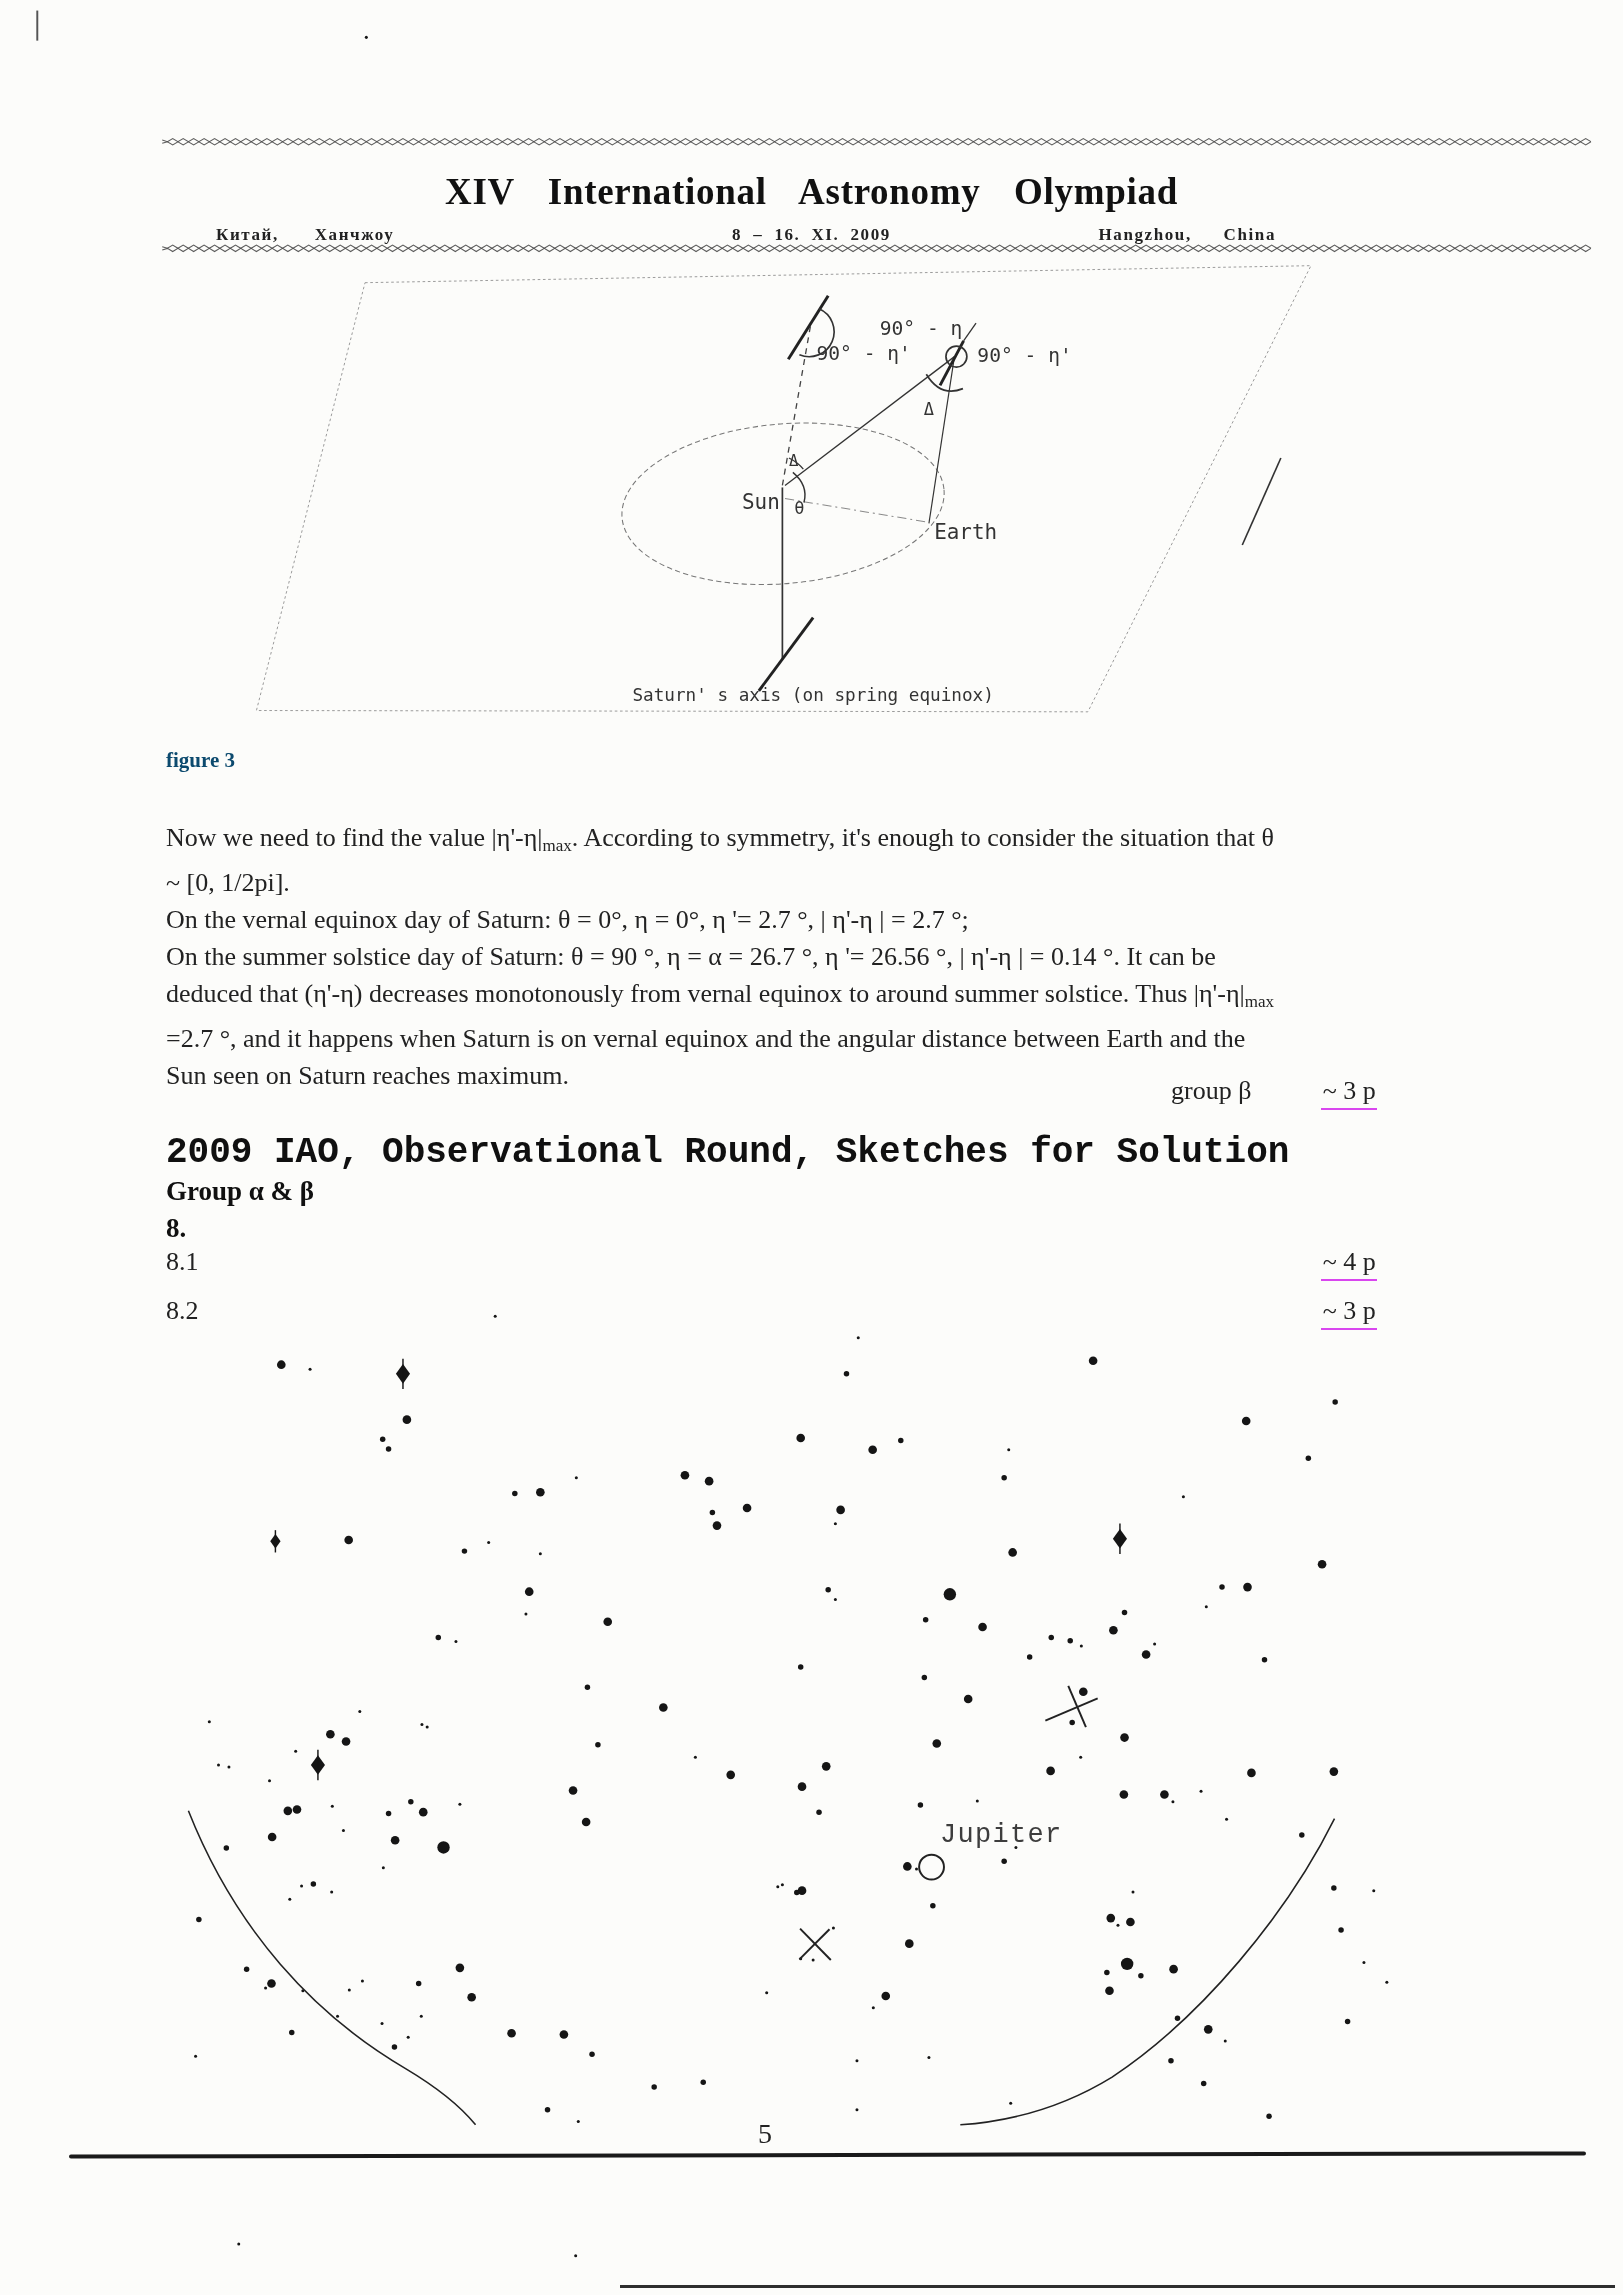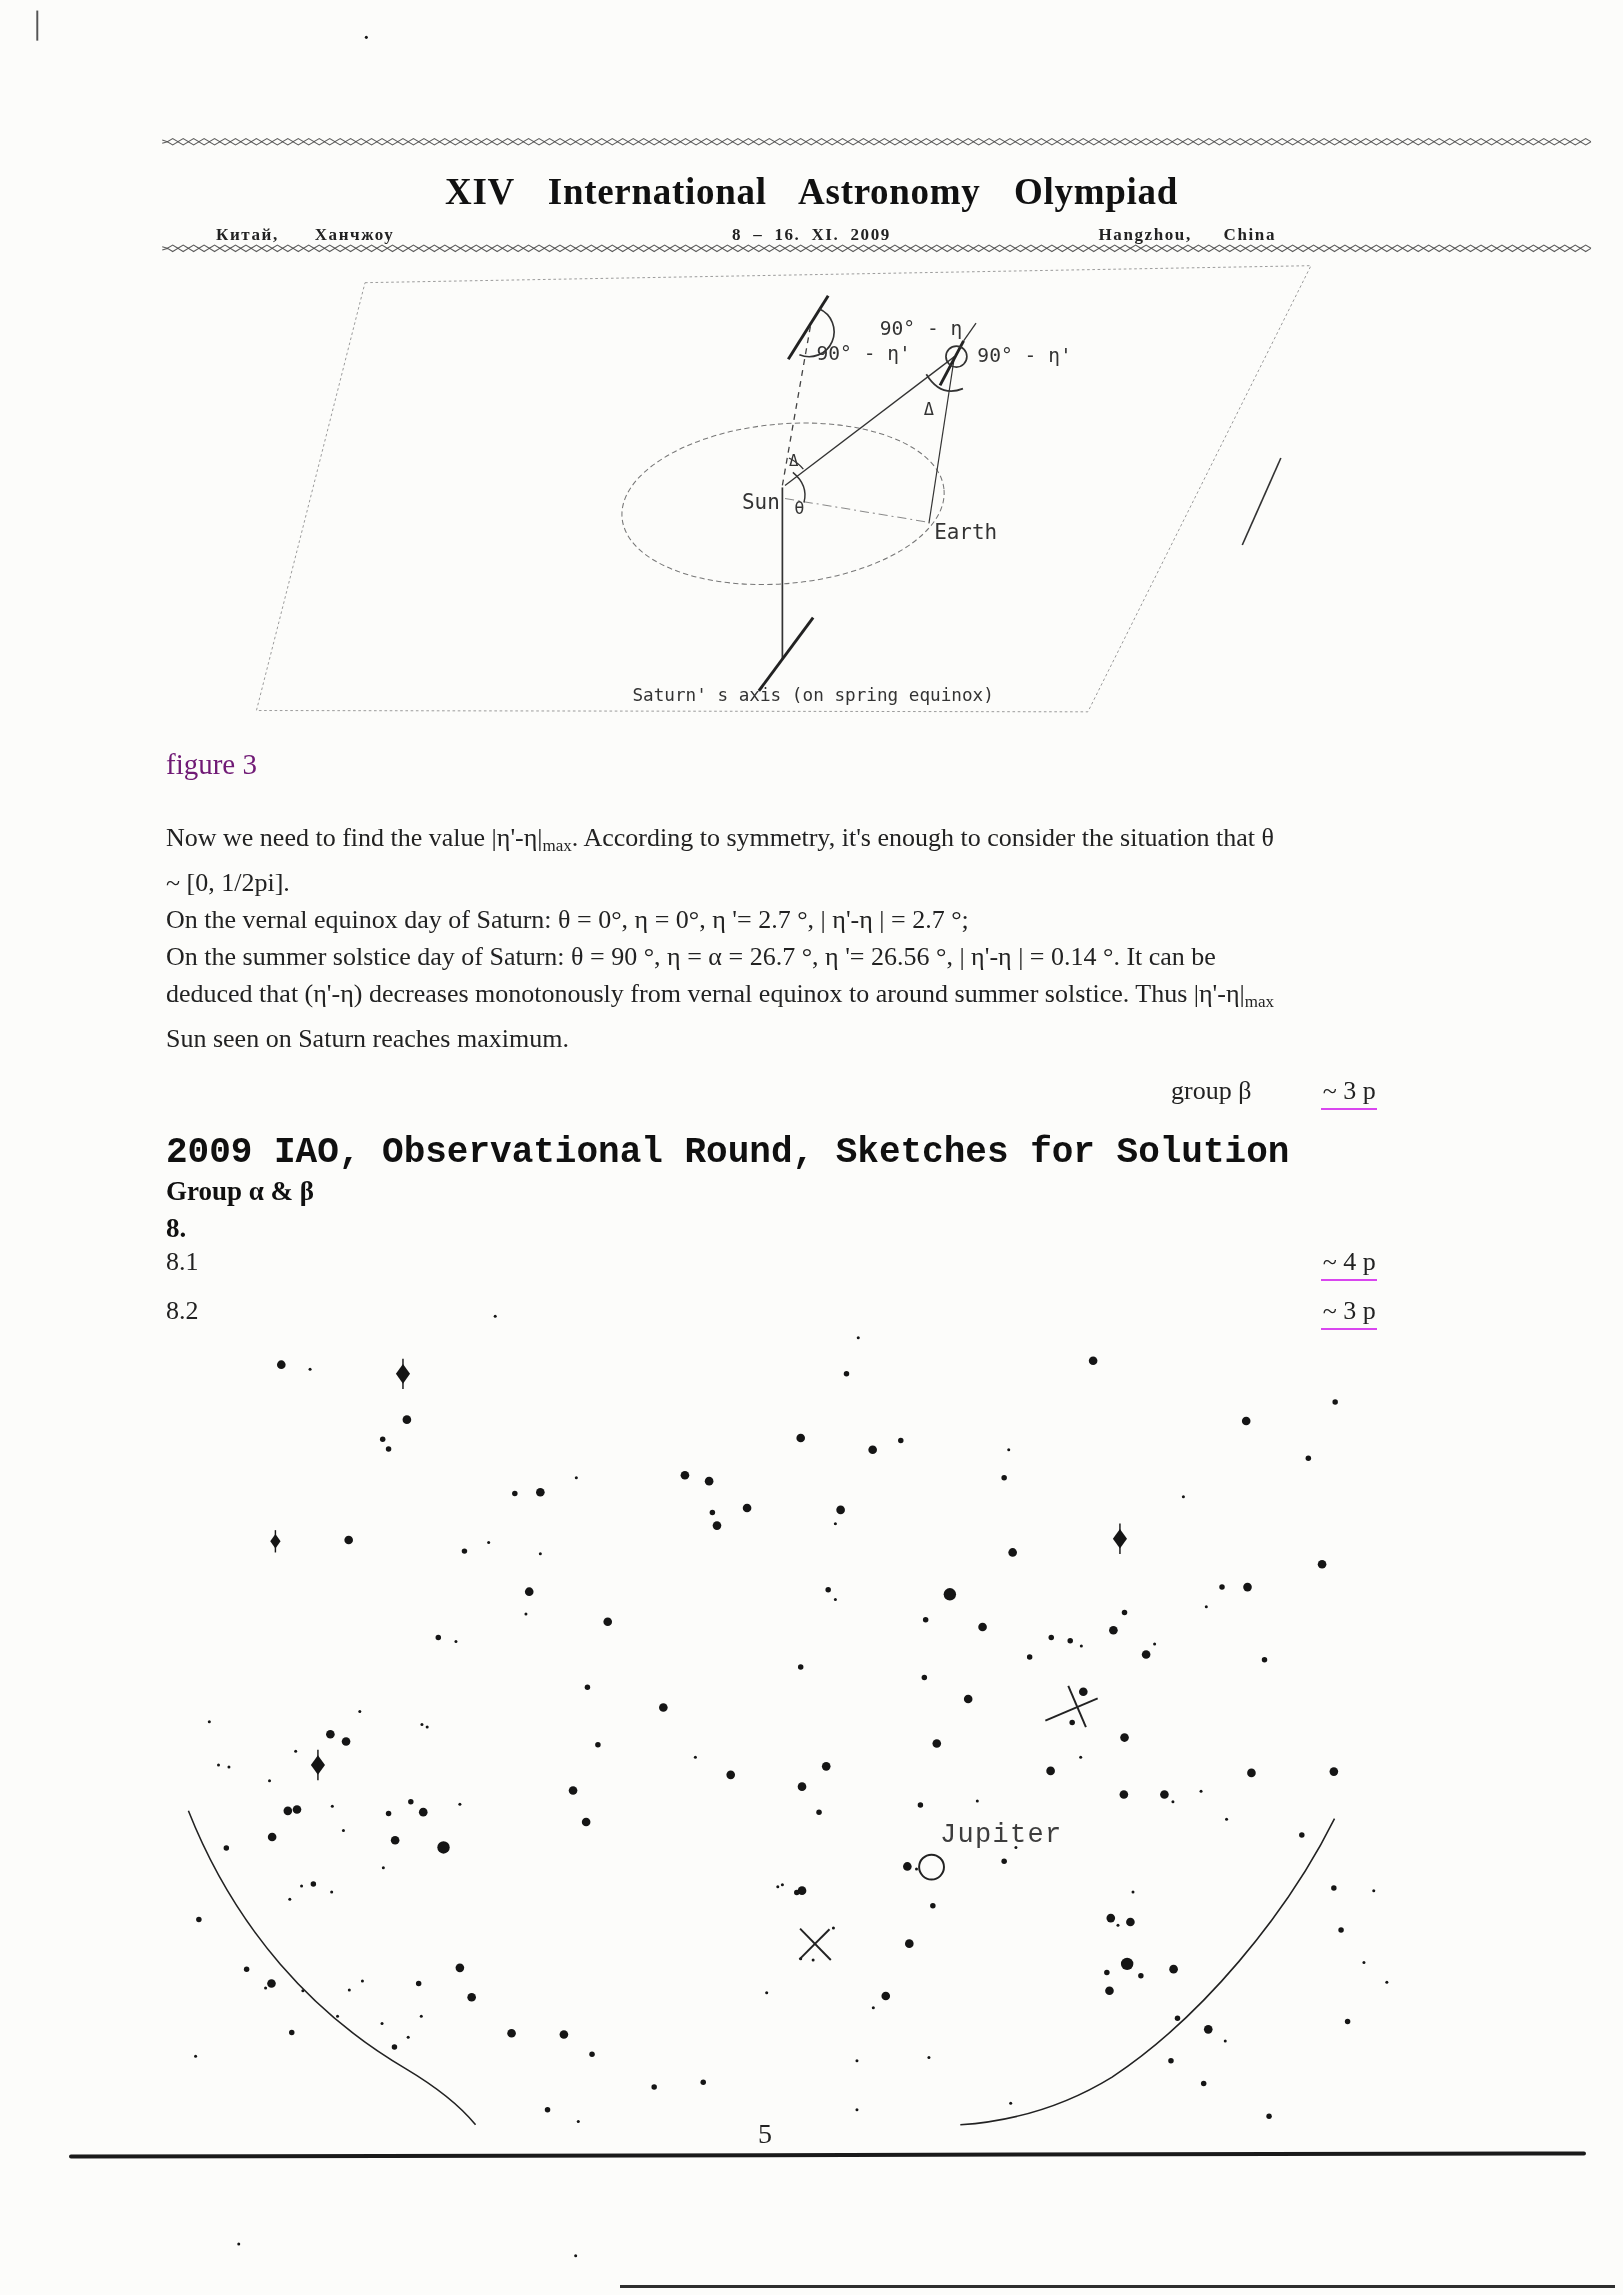--- a/index.html
+++ b/index.html
@@ -7,21 +7,21 @@
         font-family:"Liberation Serif", serif;color:#1c1c1c;}
   .abs{position:absolute;}
   
   .title{left:0;top:170px;width:100%;text-align:center;font-size:37px;font-weight:bold;
          word-spacing:23.6px;letter-spacing:0.7px;color:#111;}
   .subrow span{font-weight:bold;font-size:17px;letter-spacing:1.6px;color:#222;}
   .sub-left{left:216px;top:225px;word-spacing:30px;}
   .sub-center{left:0;top:225px;width:100%;text-align:center;word-spacing:5.2px;}
   .sub-right{right:347px;top:225px;word-spacing:26px;}
   
-  .figcap{left:166px;top:748px;font-size:29px;font-weight:normal;color:#701a75;}
+  .figcap{left:166px;top:748px;font-size:21px;font-weight:bold;color:#0c4a6e;}
   
   #para{left:166px;top:819px;width:1253px;font-size:26px;line-height:37px;
         text-align:justify;color:#222;}
   #para .sub{font-size:17px;vertical-align:-5.2px;}
   
   .rowlabel{font-size:26px;color:#222;}
   .pts{right:246px;font-size:26px;color:#222;border-bottom:2px solid #d946ef;padding:0 1.3px 2px 1.3px;}
   .bold{font-weight:bold;color:#101010;}
   .jupiter{font-family:Liberation Mono, monospace;font-size:27px;color:#3d3d3d;letter-spacing:1.3px;}
   .pagenum{left:758px;top:2118px;font-size:28px;color:#222;}
@@ -42,20 +42,21 @@
   </div>
 
   <div class="abs figcap">figure 3</div>
 
   <div class="abs" id="para">
       <div><span>Now we need to find the value |η'-η|</span><span class="sub">max</span><span>. According to symmetry, it's enough to consider the situation that θ</span></div>
       <div><span>~ [0, 1/2pi].</span></div>
       <div><span>On the vernal equinox day of Saturn: θ = 0°, η = 0°, η '= 2.7 °, | η'-η | = 2.7 °;</span></div>
       <div><span>On the summer solstice day of Saturn: θ = 90 °, η = α = 26.7 °, η '= 26.56 °, | η'-η | = 0.14 °. It can be</span></div>
       <div><span>deduced that (η'-η) decreases monotonously from vernal equinox to around summer solstice. Thus |η'-η|</span><span class="sub">max</span></div>
+      <div><span>=2.7 °, and it happens when Saturn is on vernal equinox and the angular distance between Earth and the</span></div>
       <div><span>Sun seen on Saturn reaches maximum.</span></div>
     </div>
 
   <div class="abs rowlabel" style="left:1171px;top:1076px;">group β</div>
   <div class="abs pts" style="top:1076px;">~ 3 p</div>
 
   <div class="abs rowlabel bold" style="left:166px;top:1132px;font-size:36px;font-family:Liberation Mono, monospace;">2009 IAO, Observational Round, Sketches for Solution</div>
   <div class="abs rowlabel bold" style="left:166px;top:1176px;font-size:27px;">Group α &amp; β</div>
   <div class="abs rowlabel bold" style="left:166px;top:1213px;font-size:27px;">8.</div>
 

